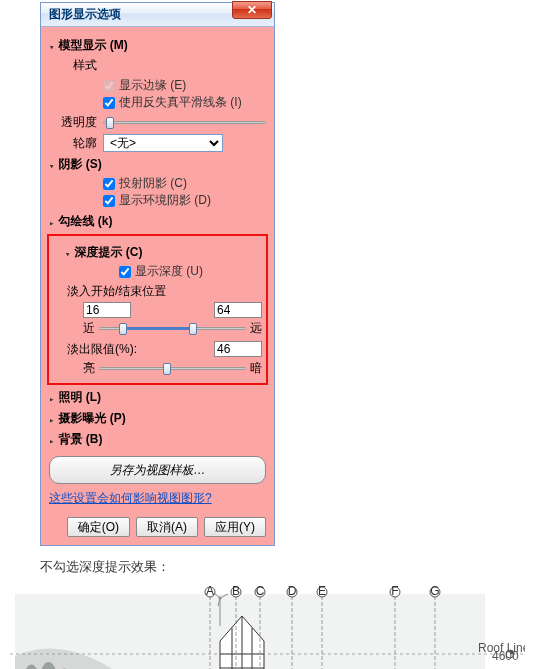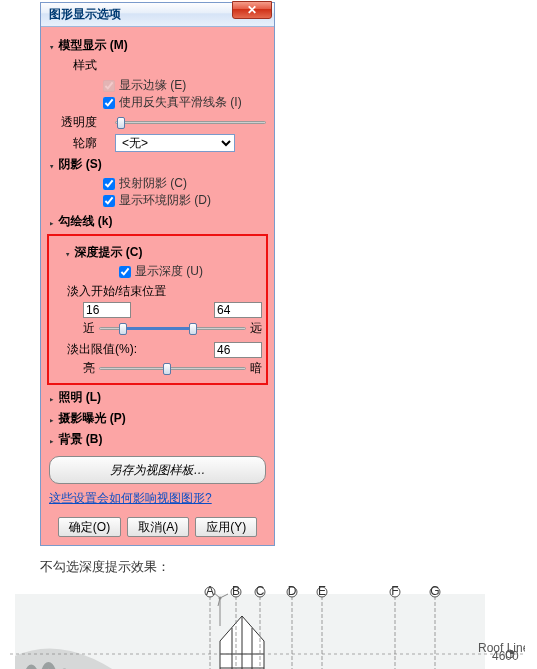--- a/index.html
+++ b/index.html
@@ -10,21 +10,21 @@
 .titlebar-text { color: #003a72; font-weight: bold; }
 .close-btn { position: absolute; right: 2px; top: -2px; width: 40px; height: 18px; background: linear-gradient(to bottom, #f49d8a, #e55b44 45%, #cf3118 46%, #e5694e); border: 1px solid #a03020; border-radius: 0 0 3px 3px; color: #fff; display: flex; align-items: center; justify-content: center; font-weight: bold; font-size: 11px; }
 .body { padding: 6px 8px 8px 8px; }
 
 .section-hdr { display: flex; align-items: center; gap: 4px; margin: 4px 0 2px 0; }
 .section-hdr .toggle { font-family: monospace; color: #333; }
 .section-hdr .lbl { color: #000; font-weight: bold; }
 .section-hdr.collapsed .toggle::before { content: "▸"; font-size: 9px; }
 .section-hdr.expanded .toggle::before { content: "▾"; font-size: 9px; }
 
-.row { display: flex; align-items: center; margin: 3px 0; gap: 12px; }
+.row { display: flex; align-items: center; margin: 3px 0; }
 .row .rl { width: 54px; text-align: right; padding-right: 6px; color: #000; }
 .row .rc { flex: 1; }
 .sub { margin-left: 54px; }
 
 select { width: 120px; height: 18px; border: 1px solid #7a9acb; background: #fff; padding: 0 2px; }
 label.cb { display: flex; align-items: center; gap: 4px; color: #333; }
 input[type=checkbox] { width: 12px; height: 12px; }
 .disabled { color: #9a9a9a; }
 .disabled input[type=checkbox] { opacity: 0.6; }
 
@@ -33,21 +33,21 @@
 .slider-wrap { display: flex; align-items: center; gap: 4px; margin-top: 2px; }
 .slider { position: relative; flex: 1; height: 14px; }
 .slider .track { position: absolute; left: 0; right: 0; top: 5px; height: 3px; background: #cfcfcf; border: 1px solid #9a9a9a; border-radius: 2px; }
 .slider .fill { position: absolute; top: 5px; height: 3px; background: #4a7ec9; }
 .slider .thumb { position: absolute; top: 1px; width: 8px; height: 12px; background: linear-gradient(to bottom,#fefefe,#d0dceb); border: 1px solid #5a7aa8; border-radius: 2px; transform: translateX(-50%); }
 
 .highlight { border: 2px solid #e11; padding: 4px 4px 6px 16px; margin: 4px -2px; }
 
 .wide-btn { width: 100%; height: 28px; background: linear-gradient(to bottom,#fdfdfd,#e4e4e4); border: 1px solid #8a8a8a; border-radius: 10px; margin-top: 6px; font-style: italic; }
 .link { color: #0b4ec4; text-decoration: underline; margin: 6px 0; display: inline-block; }
-.btn-row { display: flex; gap: 6px; justify-content: center; margin-top: 4px; flex-wrap: wrap; }
+.btn-row { display: flex; gap: 6px; justify-content: flex-end; margin-top: 4px; flex-wrap: wrap; }
 .btn { height: 20px; padding: 0 10px; background: linear-gradient(to bottom,#fdfdfd,#e4e4e4); border: 1px solid #8a8a8a; border-radius: 2px; }
 
 .caption { margin: 12px 0 6px 40px; color: #333; font-size: 13px; }
 .illus { margin: 4px 0 0 10px; width: 515px; }
 </style>
 </head>
 <body>
 
 
 
@@ -140,21 +140,21 @@
       <div class="slider-wrap" style="margin-left:18px">
         <span>近</span>
         <div class="slider">
           <div class="track"></div>
           <div class="fill" style="left:16%;width:48%"></div>
           <div class="thumb" style="left:16%"></div>
           <div class="thumb" style="left:64%"></div>
         </div>
         <span>远</span>
       </div>
-      <div style="display:flex;align-items:flex-end;gap:4px;margin:4px 0 0 2px">
+      <div style="display:flex;align-items:flex-start;gap:4px;margin:4px 0 0 2px">
         <span>淡出限值(%):</span>
         <div style="flex:1"></div>
         <input type="text" class="num" value="46" style="">
       </div>
       <div class="slider-wrap" style="margin-left:18px">
         <span>亮</span>
         <div class="slider">
           <div class="track"></div>
           <div class="thumb" style="left:46%"></div>
         </div>

